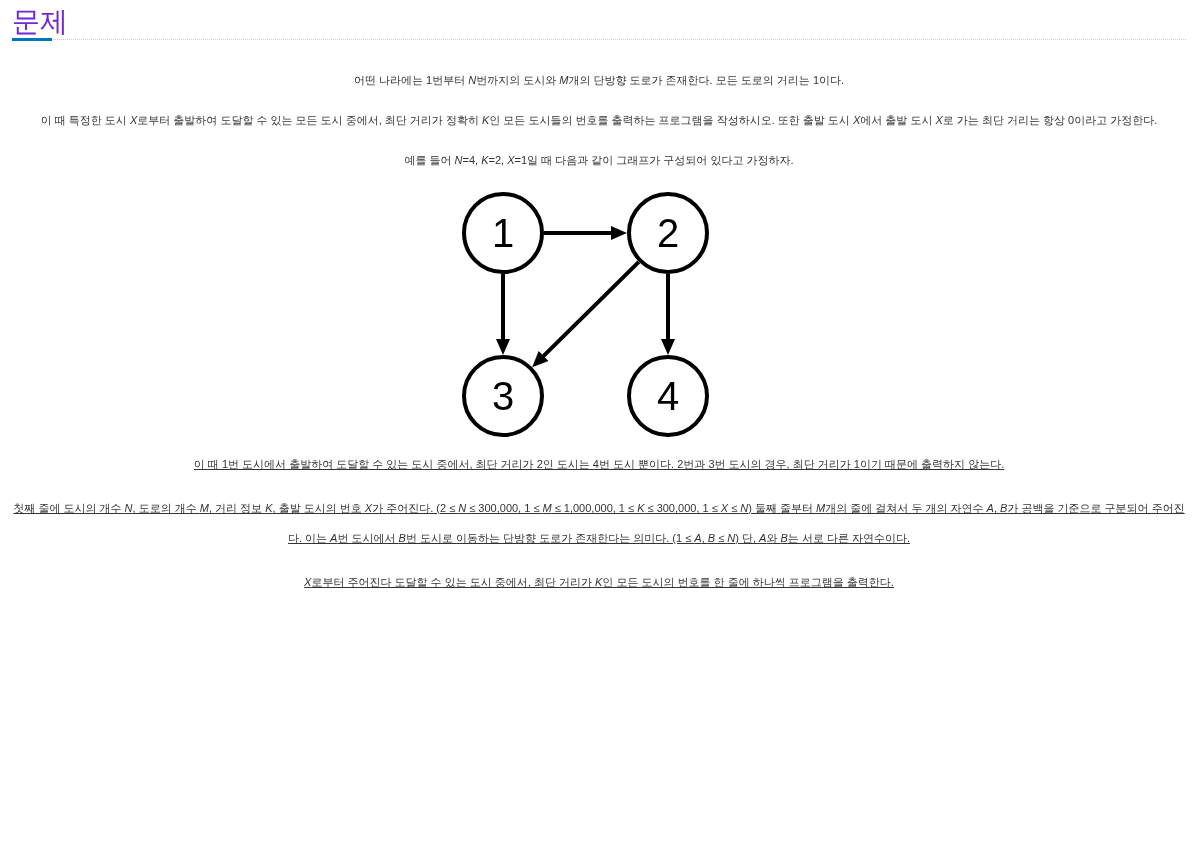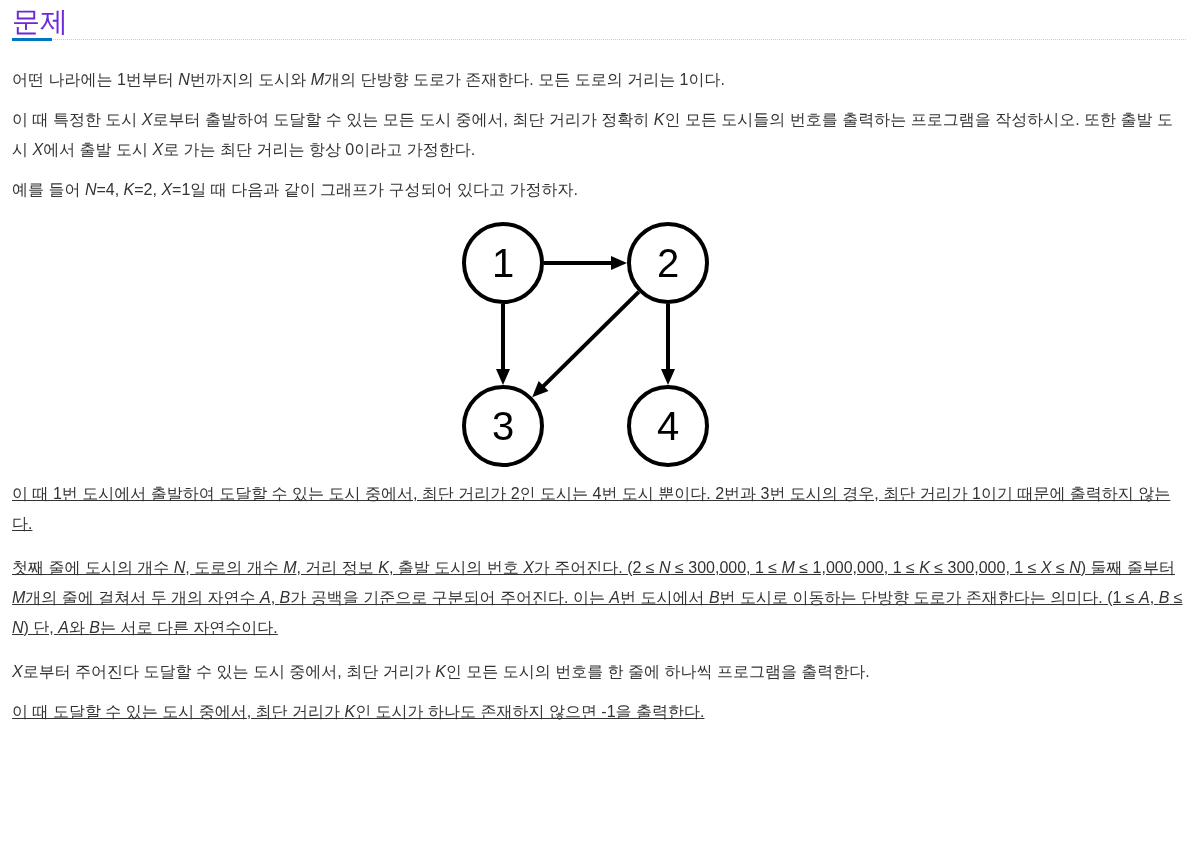--- a/index.html
+++ b/index.html
@@ -32,23 +32,24 @@
   }
   .headline .rule .accent-bar {
     position: absolute;
     left: 0; top: 0;
     width: 40px; height: 3px;
     background: var(--accent, #0076c0);
     z-index: 1;
   }
 
   .section-body p {
-    font-size: 16px;
+    font-size: 11px;
     line-height: 30px;
     margin: 0 0 10px 0;
+    text-align: center;
   }
   .section-body p:last-child { margin-bottom: 0; text-decoration: underline; }
   em { font-style: italic; }
 
   .figure {
     text-align: center;
     margin: 10px 0 10px 0;
   }
   .figure svg {
     display: inline-block;
@@ -99,17 +100,16 @@
 
   <section>
     <div class="section-body">
       <p><span>첫째 줄에 도시의 개수 </span><em>N</em><span>, 도로의 개수 </span><em>M</em><span>, 거리 정보 </span><em>K</em><span>, 출발 도시의 번호 </span><em>X</em><span>가 주어진다. (2 ≤ </span><em>N</em><span> ≤ 300,000, 1 ≤ </span><em>M</em><span> ≤ 1,000,000, 1 ≤ </span><em>K</em><span> ≤ 300,000, 1 ≤ </span><em>X</em><span> ≤ </span><em>N</em><span>) 둘째 줄부터 </span><em>M</em><span>개의 줄에 걸쳐서 두 개의 자연수 </span><em>A</em><span>, </span><em>B</em><span>가 공백을 기준으로 구분되어 주어진다. 이는 </span><em>A</em><span>번 도시에서 </span><em>B</em><span>번 도시로 이동하는 단방향 도로가 존재한다는 의미다. (1 ≤ </span><em>A</em><span>, </span><em>B</em><span> ≤ </span><em>N</em><span>) 단, </span><em>A</em><span>와 </span><em>B</em><span>는 서로 다른 자연수이다.</span></p>
     </div>
   </section>
 
   <section>
     <div class="section-body">
       <p><em>X</em><span>로부터 주어진다 도달할 수 있는 도시 중에서, 최단 거리가 </span><em>K</em><span>인 모든 도시의 번호를 한 줄에 하나씩 프로그램을 출력한다.</span></p>
-      <p><span>이 때 도달할 수 있는 도시 중에서, 최단 거리가 </span><em>K</em><span>인 도시가 하나도 존재하지 않으면 -1을 출력한다.</span></p>
     </div>
   </section>
 
 </div>
 
 </body></html>

